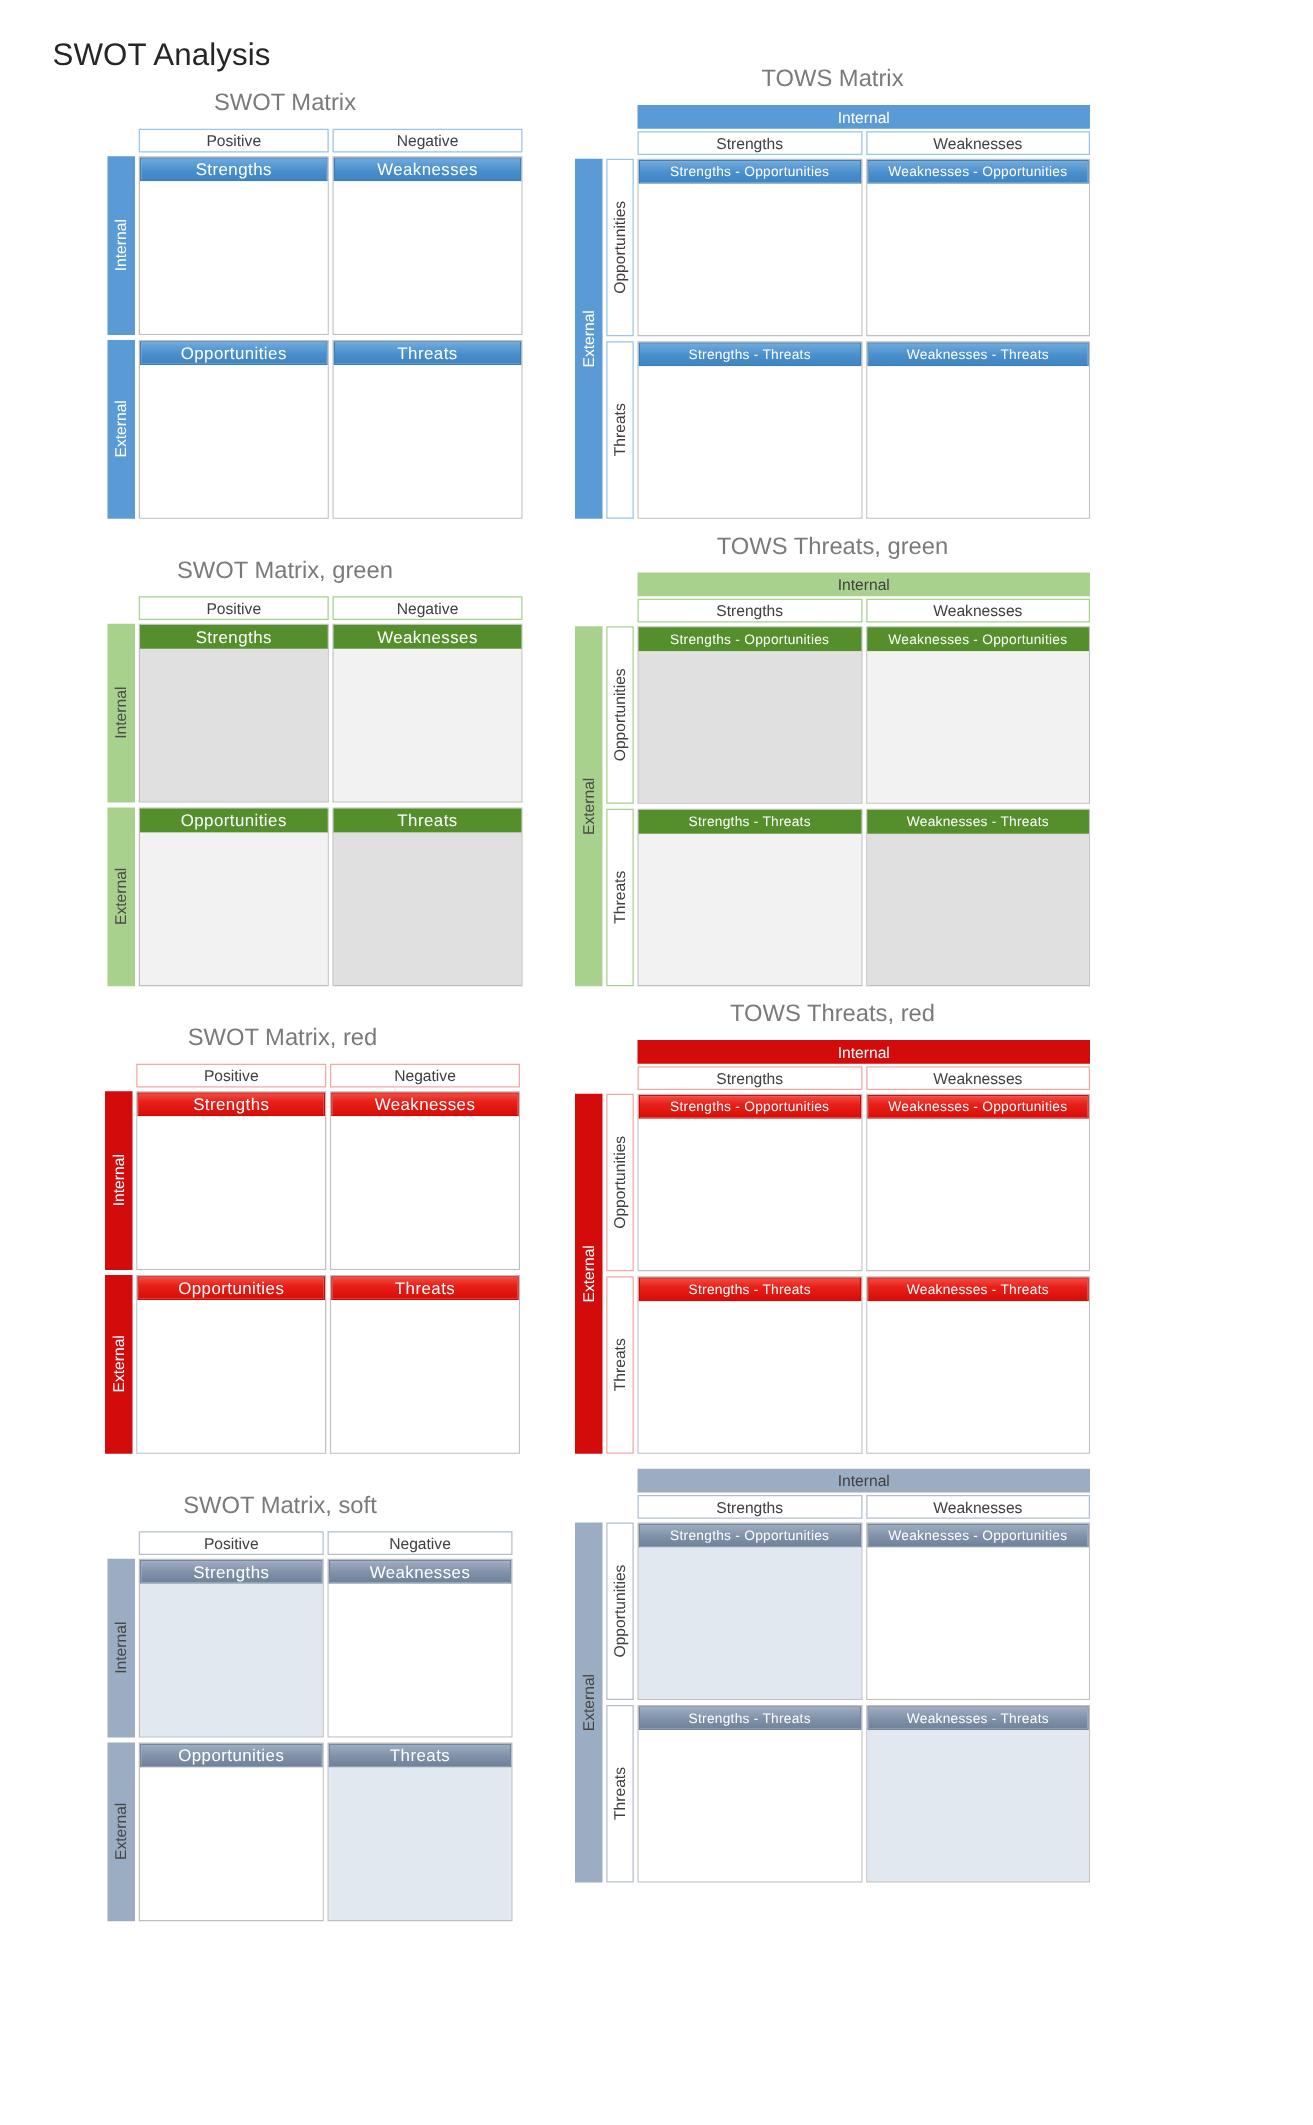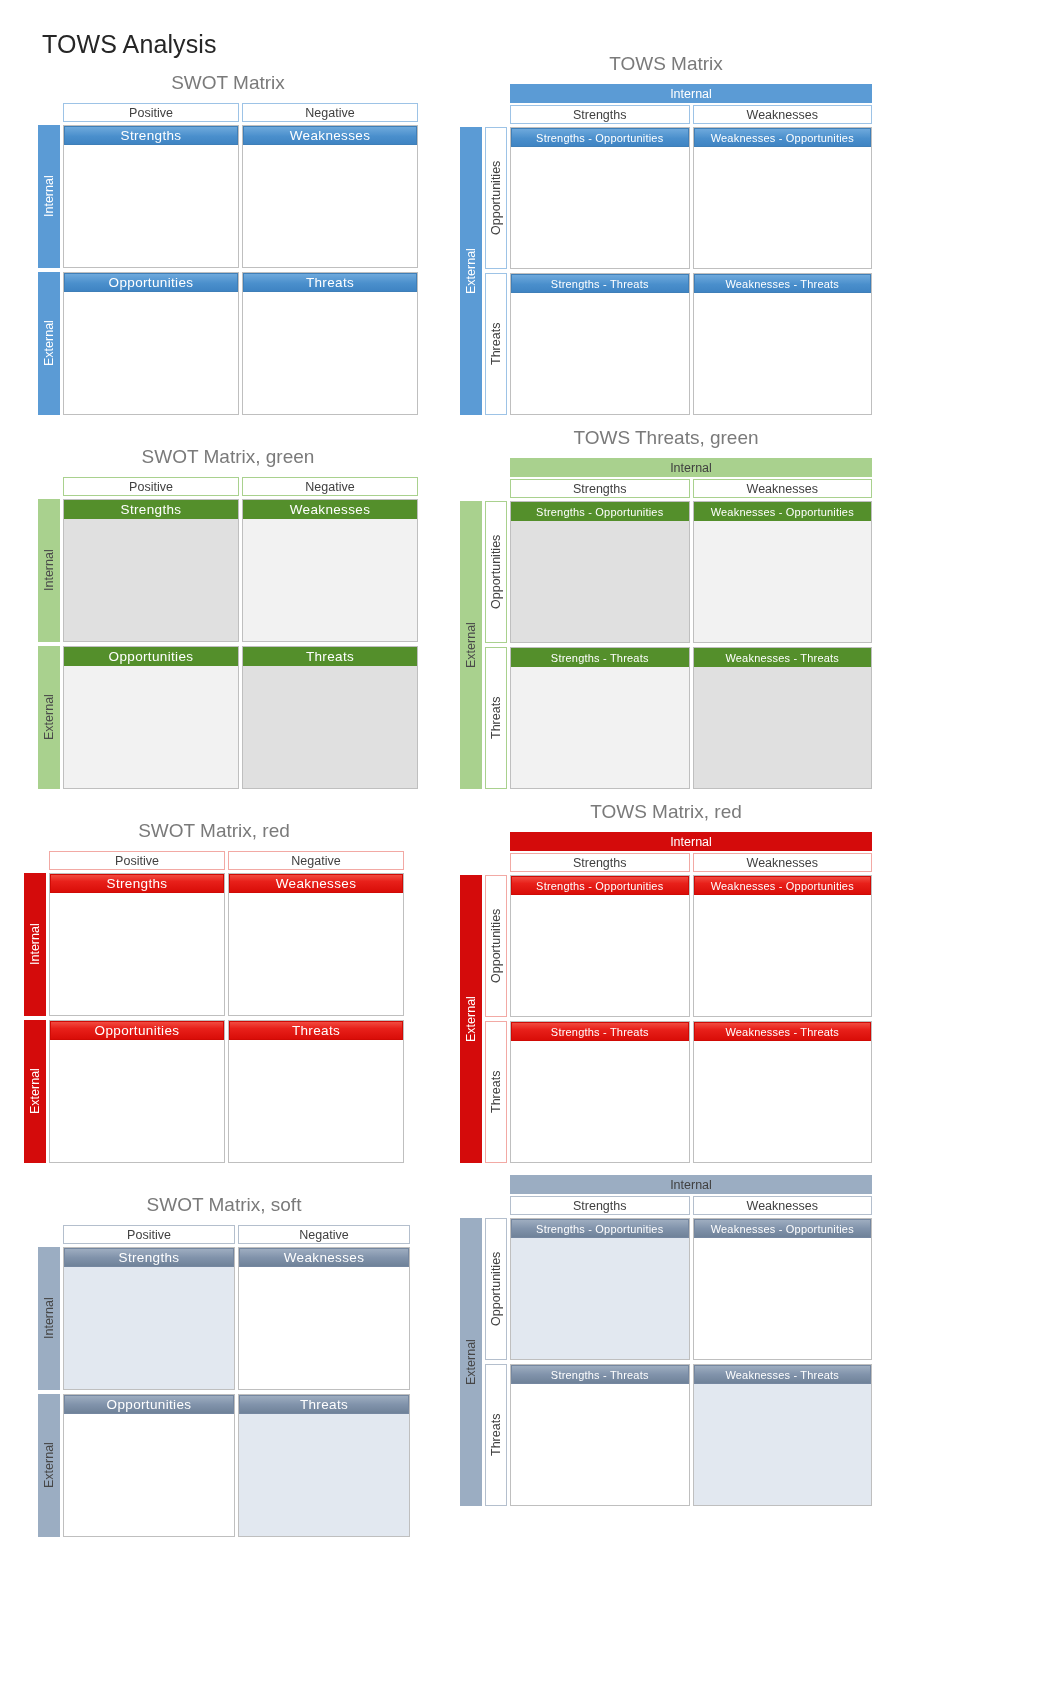--- a/index.html
+++ b/index.html
@@ -36,20 +36,21 @@
     text-align: center;
     font-size: 19px;
     color: #7a7a7a;
     margin: 0 0 9px 0;
     white-space: nowrap;
   }
 
   
   .swot {
     position: relative;
+    margin-left: 48px;
   }
   .swot-grid {
     display: grid;
     grid-template-columns: 22px 3px 1fr 3px 1fr;
     grid-template-rows: 19px 3px 1fr 4px 1fr;
   }
   .swot-colhead {
     border: 1px solid #9dc3e6;
     background: #ffffff;
     font-size: 12.5px;
@@ -186,21 +187,21 @@
 
   
   .fill-none  .quad-body { background: #ffffff; }
   .fill-dark  .quad-body { background: #e0e0e0; }
   .fill-light .quad-body { background: #f2f2f2; }
   .fill-soft  .quad-body { background: #e2e8f0; }
 </style>
 </head>
 <body>
 
-<div class="page-title">TOWS Analysis</div>
+<div class="page-title">SWOT Analysis</div>
 
 <div class="matrix-block" style="left:38px; top:72px; width:380px;">
   <div class="matrix-title">SWOT Matrix</div>
   <div class="swot swot-grid t-blue" style="height:312px;">
     <div></div>
       <div></div>
     <div class="swot-colhead">Positive</div>
     <div></div>
     <div class="swot-colhead">Negative</div>
 
@@ -356,21 +357,21 @@
       <div class="quad-body"></div>
     </div>
     <div></div>
     <div class="tows-quad fill-dark">
       <div class="quad-head">Weaknesses - Threats</div>
       <div class="quad-body"></div>
     </div>
   </div>
 </div>
 
-<div class="matrix-block" style="left:24px; top:820px; width:380px;">
+<div class="matrix-block" style="left:36px; top:820px; width:380px;">
   <div class="matrix-title">SWOT Matrix, red</div>
   <div class="swot swot-grid t-red" style="height:312px;">
     <div></div>
       <div></div>
     <div class="swot-colhead">Positive</div>
     <div></div>
     <div class="swot-colhead">Negative</div>
 
     <div style="grid-column:1/6;"></div>
 
@@ -396,21 +397,21 @@
     </div>
     <div></div>
     <div class="swot-quad fill-none">
       <div class="quad-head">Threats</div>
       <div class="quad-body"></div>
     </div>
   </div>
 </div>
 
 <div class="matrix-block" style="left:460px; top:801px; width:412px;">
-  <div class="matrix-title">TOWS Matrix, red</div>
+  <div class="matrix-title">TOWS Threats, red</div>
   <div class="tows-grid t-red" style="height:331px;">
     <div style="grid-column:1/5;"></div>
     <div class="tows-topbar" style="grid-column:5/8;">Internal</div>
 
     <div style="grid-column:1/8;"></div>
 
     <div style="grid-column:1/5;"></div>
     <div class="tows-colhead">Strengths</div>
     <div></div>
     <div class="tows-colhead">Weaknesses</div>

